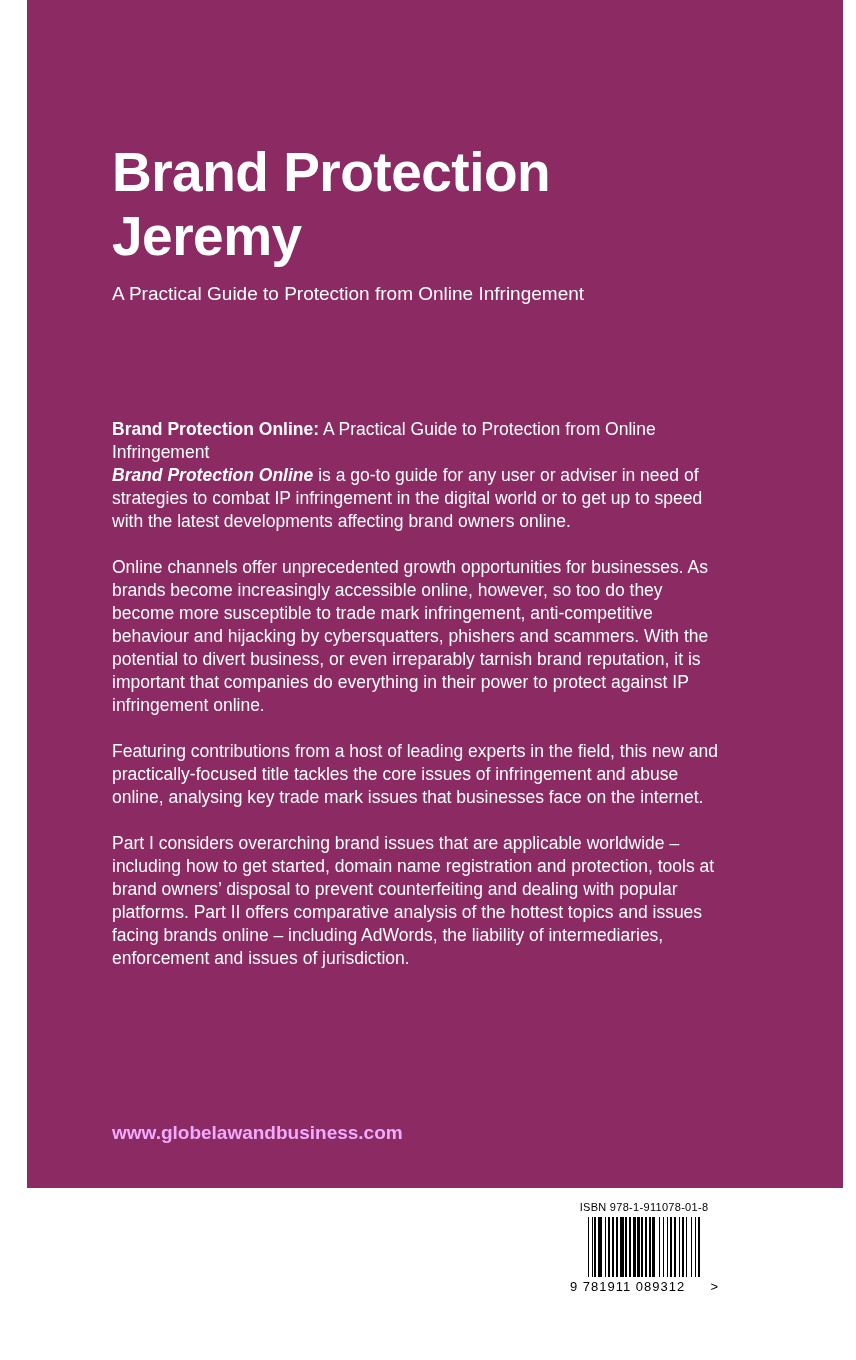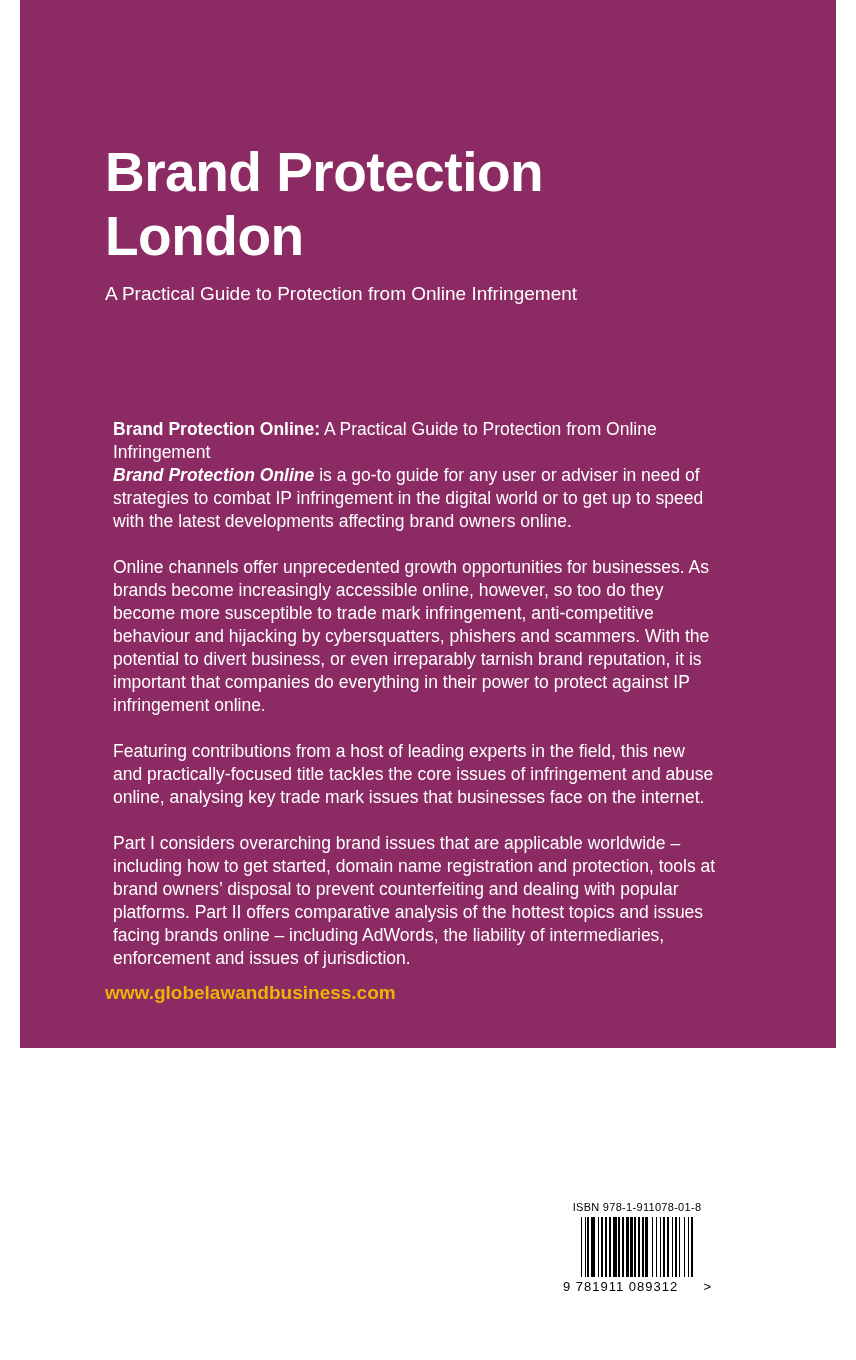--- a/index.html
+++ b/index.html
@@ -11,24 +11,24 @@
   }
   .page {
     width: 856px;
     height: 1360px;
     background: #ffffff;
     position: relative;
     overflow: hidden;
   }
   .cover {
     position: absolute;
-    left: 20px;
+    left: 27px;
     top: 0;
     width: 816px;
-    height: 1048px;
+    height: 1188px;
     background: #8c2a63;
     color: #ffffff;
   }
   .title-block {
     position: absolute;
     left: 85px;
     top: 140px;
     width: 640px;
   }
   .title-block h1 {
@@ -49,31 +49,31 @@
   .body-text {
     position: absolute;
     left: 85px;
     top: 418px;
     width: 612px;
     font-size: 17.5px;
     line-height: 23px;
     color: #ffffff;
   }
   .body-text p {
-    margin: 0 0 23px 8px;
+    margin: 0 0 23px 0;
   }
   .body-text strong { font-weight: 700; }
   .body-text em { font-style: italic; font-weight: bold; }
   .website {
     position: absolute;
     left: 85px;
     bottom: 44px;
     font-size: 19px;
     font-weight: 700;
-    color: #eab308;
+    color: #f0abfc;
   }
   .barcode-box {
     position: absolute;
     left: 536px;
     top: 1196px;
     width: 162px;
     height: 112px;
     background: #ffffff;
     color: #000000;
     padding: 4px 5px 3px 5px;
@@ -119,21 +119,21 @@
     font-weight: 400;
   }
 </style>
 </head>
 <body>
 
 <div class="page">
   <div class="cover" style="background: rgb(140, 42, 99); color: rgb(255, 255, 255);">
 
     <div class="title-block">
-      <h1><span>Brand Protection</span><br><span>London</span></h1>
+      <h1><span>Brand Protection</span><br><span>Jeremy</span></h1>
       <div class="subtitle">A Practical Guide to Protection from Online Infringement</div>
     </div>
 
     <div class="body-text">
       <p><strong>Brand Protection Online:</strong><span> A Practical Guide to Protection from Online Infringement</span><br><em>Brand Protection Online</em><span> is a go-to guide for any user or adviser in need of strategies to combat IP infringement in the digital world or to get up to speed with the latest developments affecting brand owners online.</span></p>
       <p>Online channels offer unprecedented growth opportunities for businesses. As brands become increasingly accessible online, however, so too do they become more susceptible to trade mark infringement, anti-competitive behaviour and hijacking by cybersquatters, phishers and scammers. With the potential to divert business, or even irreparably tarnish brand reputation, it is important that companies do everything in their power to protect against IP infringement online.</p>
       <p>Featuring contributions from a host of leading experts in the field, this new and practically-focused title tackles the core issues of infringement and abuse online, analysing key trade mark issues that businesses face on the internet.</p>
       <p>Part I considers overarching brand issues that are applicable worldwide – including how to get started, domain name registration and protection, tools at brand owners’ disposal to prevent counterfeiting and dealing with popular platforms. Part II offers comparative analysis of the hottest topics and issues facing brands online – including AdWords, the liability of intermediaries, enforcement and issues of jurisdiction.</p>
     </div>
 

